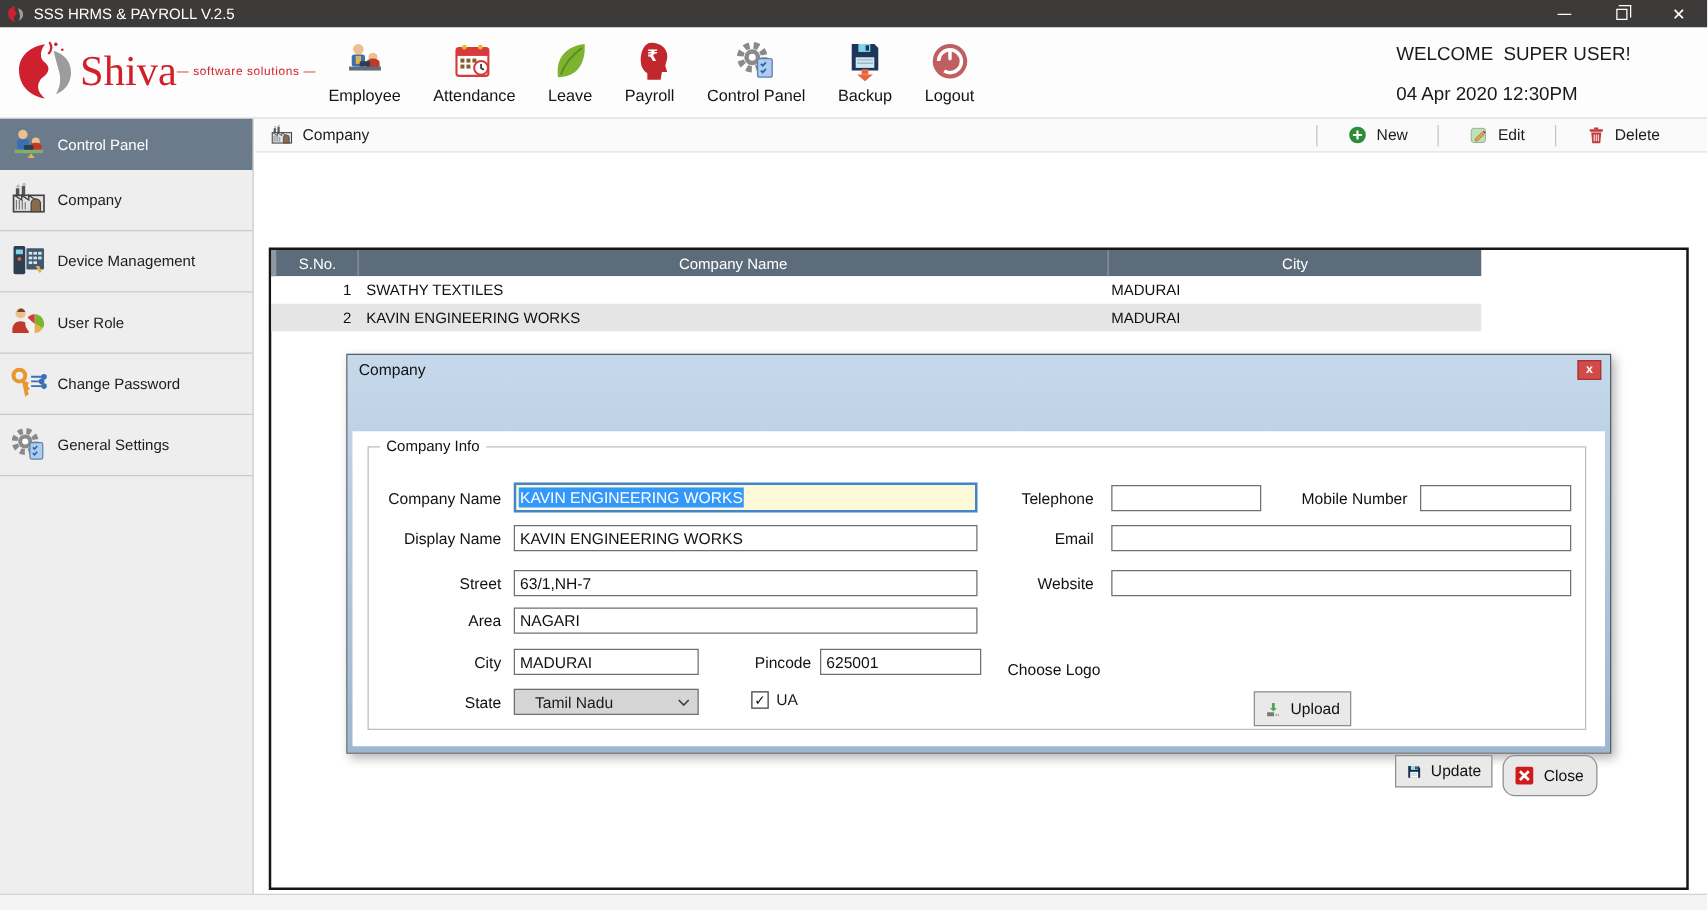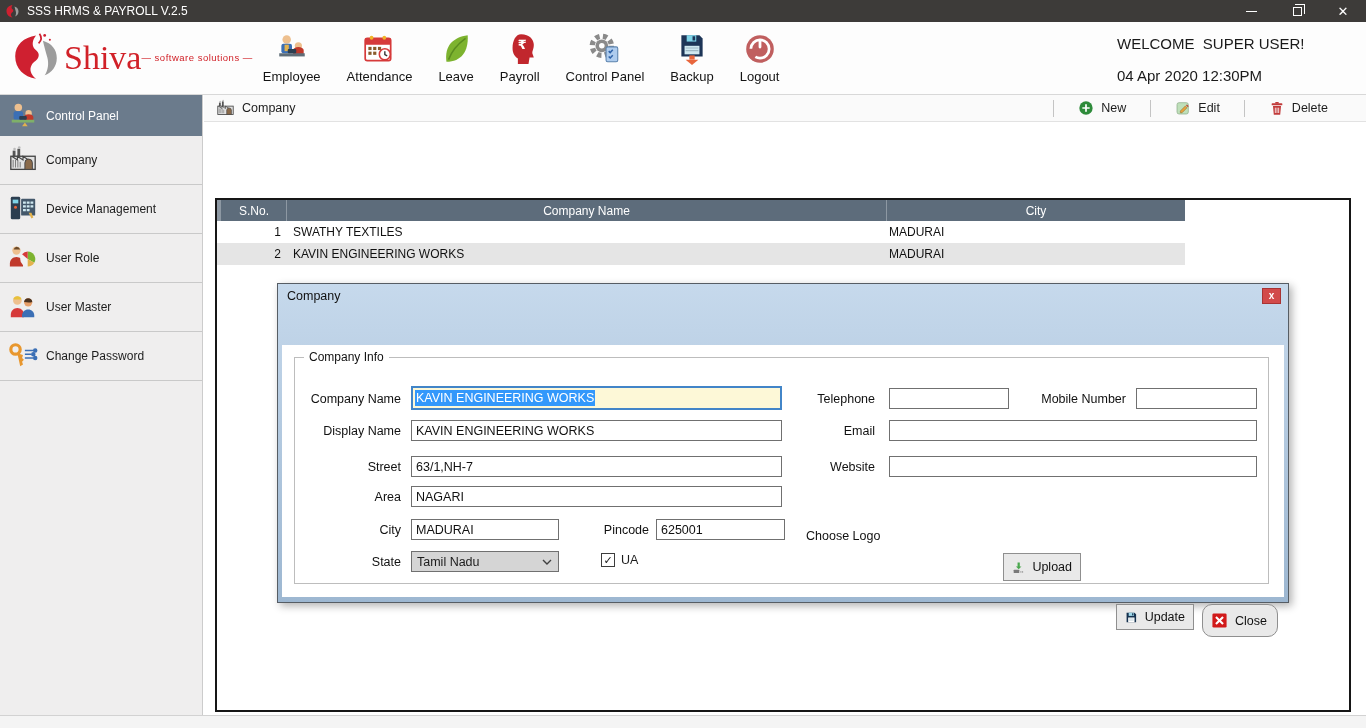--- a/index.html
+++ b/index.html
@@ -72,21 +72,21 @@
 
   .groupbox { position:absolute; left:12px; top:12px; width:975px; height:227px; border:1px solid #bdbdbd; }
   .groupbox-label { position:absolute; top:-8px; left:9px; background:#ffffff; padding:0 5px; font-size:12px; color:#111; }
 
   .f-label { position:absolute; font-size:12.5px; color:#111; text-align:right; }
   .f-input { position:absolute; height:21px; border:1px solid #707070; background:#ffffff; font-family:"Liberation Sans",sans-serif; font-size:12.5px; color:#111; padding:0 4px; }
 
   .cname-box { position:absolute; left:129px; top:41px; width:371px; height:24px; background:#fdf8d7; border:2px solid #4285c8; font-size:12.5px; display:flex; align-items:center; padding-left:2px; }
   .cname-box .sel { background:#3398fb; color:#ffffff; padding:1px 1px; }
 
-  .state-select { position:absolute; left:129px; top:206px; width:148px; height:21px; background:#d5d5d5; border:1px solid #707070; display:flex; align-items:center; padding-left:5px; font-size:12.5px; }
+  .state-select { position:absolute; left:129px; top:206px; width:148px; height:21px; background:#d5d5d5; border:1px solid #707070; display:flex; align-items:center; padding-left:16px; font-size:12.5px; }
   .state-select svg { position:absolute; right:6px; top:7px; width:10px; height:7px; }
 
   .chk-wrap { position:absolute; left:319px; top:208px; display:flex; align-items:center; cursor:default; }
   .chk-box { width:14px; height:14px; border:1px solid #3d3d3d; background:#fff; display:flex; align-items:center; justify-content:center; font-size:11px; color:#111; }
   .chk-lbl { margin-left:6px; font-size:12.5px; }
 
   .win-btn { position:absolute; display:flex; align-items:center; gap:7px; background:#e9e9e9; border:1px solid #8f8f8f; font-size:12.5px; color:#111; padding:0 8px; cursor:default; }
   .win-btn svg { width:17px; height:17px; }
   .btn-upload { left:721px; top:208px; width:78px; height:28px; }
   .btn-update { left:834px; top:259px; width:78px; height:26px; }
@@ -269,41 +269,40 @@
           <path d="M2 22c0-4 3-7 7-7s7 3 7 7v3H2z" fill="#c0392b"></path>
           <circle cx="21" cy="17" r="8" fill="#f2f2f2"></circle>
           <path d="M21 9a8 8 0 017 12l-7-4z" fill="#7db32f"></path>
           <path d="M21 17l7 4a8 8 0 01-7 4z" fill="#e3b24d"></path>
           <path d="M21 9v8l-6-5a8 8 0 016-3z" fill="#d63a3a"></path>
         </svg>
       <span class="lbl">User Role</span>
     </div>
     <div class="side-item">
       <svg viewBox="0 0 32 32">
-          <circle cx="10" cy="9" r="4.6" fill="#eec08f"></circle>
-          <path d="M10 4.4c2 0 4 1.2 4.4 3.2-3 .8-6 .4-8.8 0C6 5.6 8 4.4 10 4.4z" fill="#e8c23a"></path>
-          <path d="M3 24c0-4 3.2-7 7-7s7 3 7 7v3H3z" fill="#d63a3a"></path>
-          <circle cx="21.5" cy="11" r="4.4" fill="#e8a06a"></circle>
-          <path d="M21.5 6.6c2.4 0 4.4 1.6 4.4 4-3.2 1-6 .4-8.8 0 .4-2.4 2-4 4.4-4z" fill="#4a3220"></path>
-          <path d="M15 25c0-3.6 2.8-6.4 6.5-6.4S28 21.4 28 25v2H15z" fill="#3b6fb5"></path>
-        </svg>
-      <span class="lbl">User Master</span>
-    </div>
-    <div class="side-item">
-      <svg viewBox="0 0 32 32">
           <circle cx="8" cy="9" r="5" fill="none" stroke="#e8972e" stroke-width="3.4"></circle>
           <path d="M10 13l3 14 3-2-1-3 2-2-2-2 1-3z" fill="#e8972e"></path>
           <g stroke="#3b6fb5" stroke-width="1.6" fill="none">
             <path d="M18 10h9M18 14h7M18 18h9"></path>
             <circle cx="29" cy="10" r="1.6" fill="#3b6fb5"></circle>
             <circle cx="27" cy="14" r="1.6" fill="#3b6fb5"></circle>
             <circle cx="29" cy="18" r="1.6" fill="#3b6fb5"></circle>
           </g>
         </svg>
       <span class="lbl">Change Password</span>
+    </div>
+    <div class="side-item">
+      <svg viewBox="0 0 32 32">
+          <circle cx="13" cy="13" r="9" fill="none" stroke="#8a8a8a" stroke-width="5" stroke-dasharray="4 3.2"></circle>
+          <circle cx="13" cy="13" r="6" fill="#8a8a8a"></circle>
+          <circle cx="13" cy="13" r="2.6" fill="#fdfdfd"></circle>
+          <rect x="17" y="14" width="11" height="14" rx="1.5" fill="#aeccee" stroke="#5b82ad"></rect>
+          <path d="M19.5 18l1.4 1.4 2.4-2.6M19.5 23l1.4 1.4 2.4-2.6" stroke="#2e62a8" stroke-width="1.4" fill="none"></path>
+        </svg>
+      <span class="lbl">General Settings</span>
     </div>
   </div>
 
   <div class="page-header">
     <svg viewBox="0 0 32 32">
         <rect x="5" y="6" width="3" height="6" fill="#555"></rect>
         <rect x="10" y="4" width="3" height="8" fill="#555"></rect>
         <circle cx="7" cy="4.2" r="1.4" fill="#bbb"></circle>
         <circle cx="12" cy="2.6" r="1.4" fill="#bbb"></circle>
         <rect x="3" y="12" width="26" height="14" fill="#e2e2e2" stroke="#444" stroke-width="1.4"></rect>

